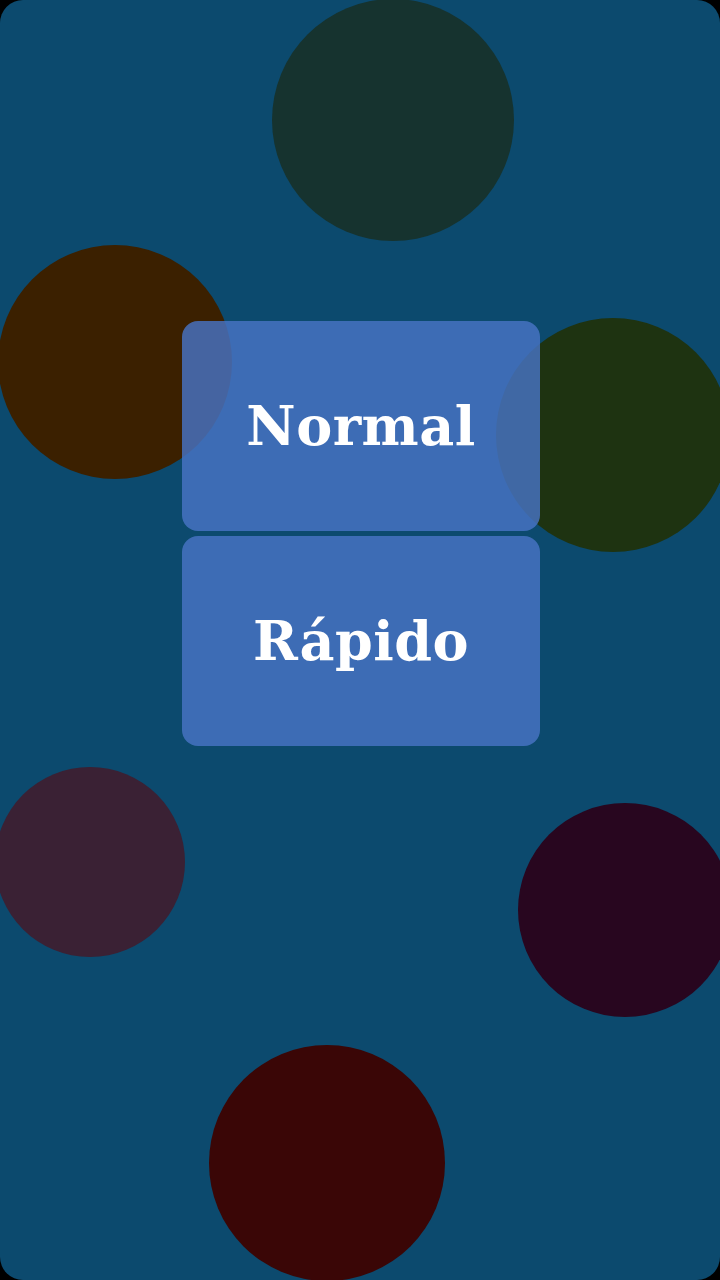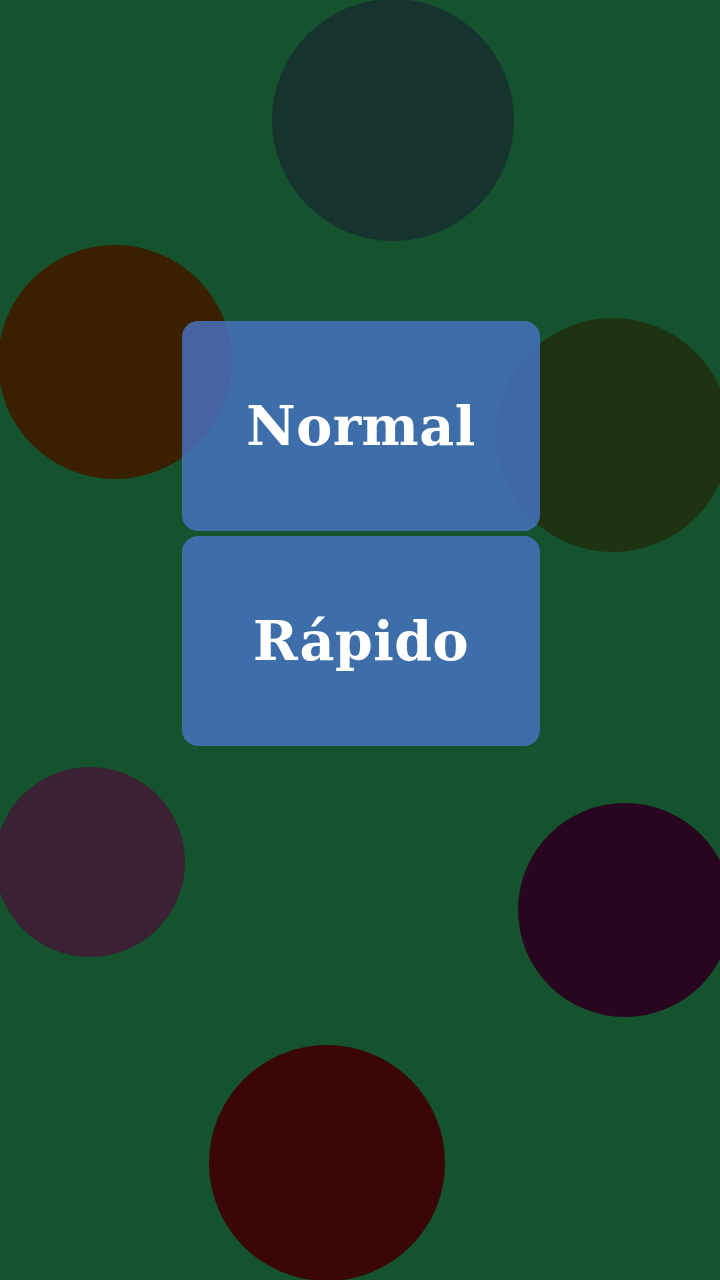--- a/index.html
+++ b/index.html
@@ -69,21 +69,21 @@
   }
   .menu-button .btn-label {
     position: relative;
     z-index: 1;
     display: block;
   }
 </style>
 </head>
 <body>
 
-<div id="screen" style="background: #14532d;">
+<div id="screen" style="background: #0c4a6e; border-radius: 23px;">
 
   <div id="bokeh-layer">
       <div class="bokeh-circle" style="left: 272px; top: -1px; width: 242px; height: 242px; background: rgb(22, 51, 47);"></div>
       <div class="bokeh-circle" style="left: -2px; top: 245px; width: 234px; height: 234px; background: rgb(59, 32, 0);"></div>
       <div class="bokeh-circle" style="left: 496px; top: 318px; width: 234px; height: 234px; background: rgb(30, 51, 17);"></div>
       <div class="bokeh-circle" style="left: -5px; top: 767px; width: 190px; height: 190px; background: rgb(58, 33, 52);"></div>
       <div class="bokeh-circle" style="left: 518px; top: 803px; width: 214px; height: 214px; background: rgb(40, 6, 31);"></div>
       <div class="bokeh-circle" style="left: 209px; top: 1045px; width: 236px; height: 236px; background: rgb(58, 6, 6);"></div>
     </div>
 

